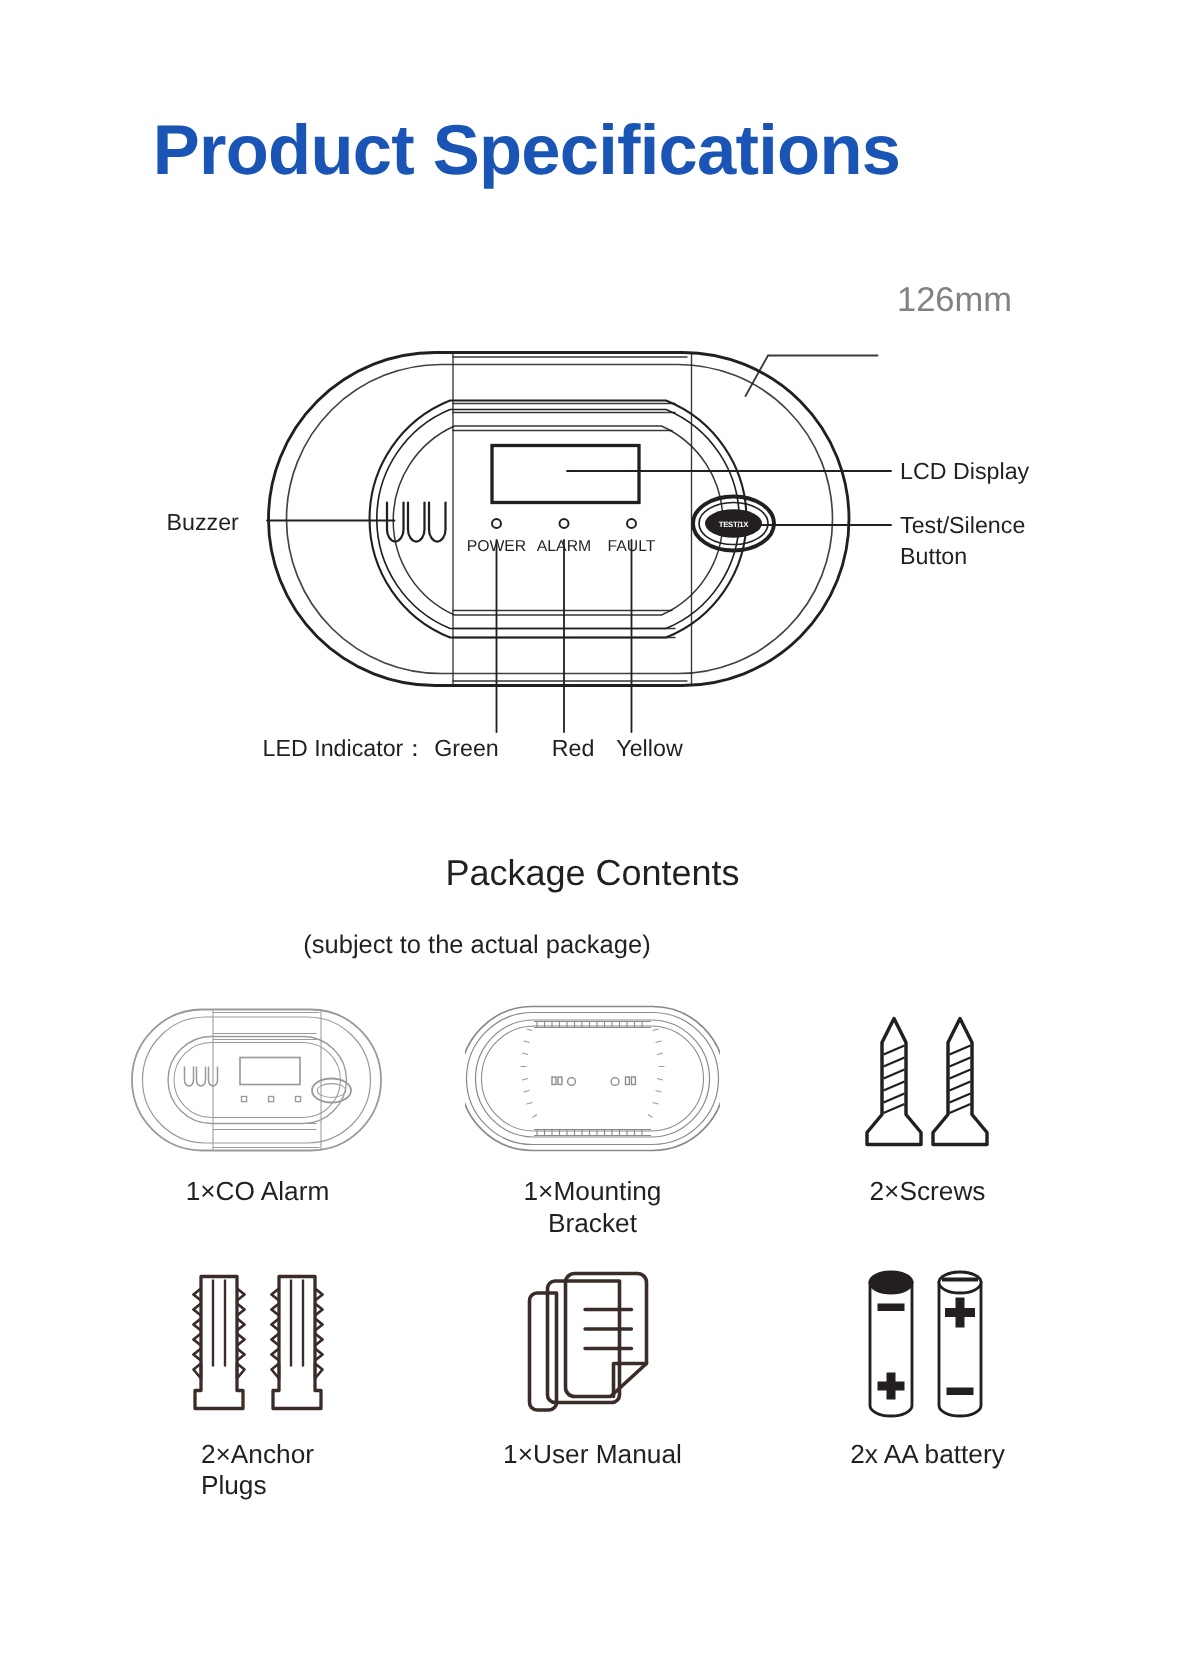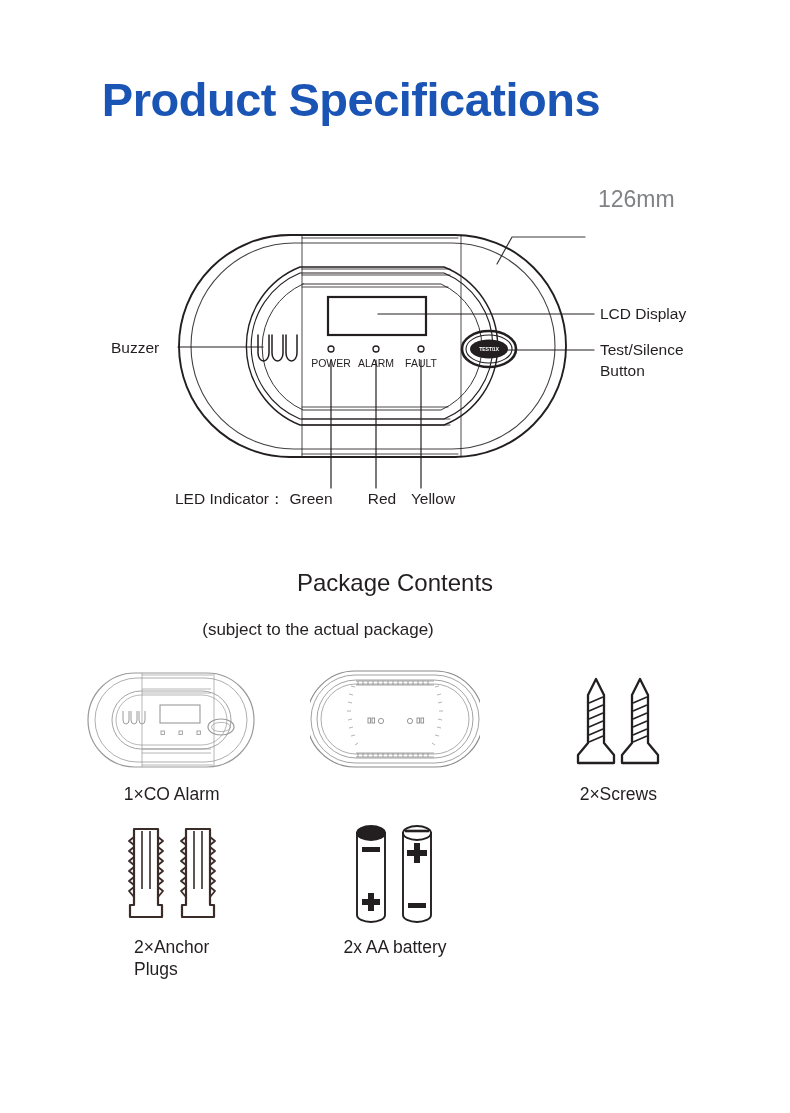--- a/index.html
+++ b/index.html
@@ -313,20 +313,21 @@
         <g fill="none" stroke="#8a8a8a" stroke-width="0.9">
           <circle cx="71" cy="56" r="2.6"></circle>
           <circle cx="100" cy="56" r="2.6"></circle>
           <rect x="58" y="53" width="2.6" height="5"></rect>
           <rect x="62" y="53" width="2.6" height="5"></rect>
           <rect x="107" y="53" width="2.6" height="5"></rect>
           <rect x="111" y="53" width="2.6" height="5"></rect>
         </g>
       </svg>
     </div>
+    <div class="pkg-label">1×Mounting<br>Bracket</div>
   </div>
 
   <div class="pkg-cell">
     <div class="pkg-art">
       <svg width="120" height="115" viewBox="0 0 120 115" xmlns="http://www.w3.org/2000/svg">
         <g fill="none" stroke="#231f20" stroke-width="2.3" stroke-linejoin="round">
 
           <path d="M38,16 L46,32 L46,80 L56,92 L56,100 L20,100 L20,92 L30,80 L30,32 Z"></path>
           <g stroke-width="1.5">
             <path d="M31,40 L45,34"></path>
@@ -389,20 +390,42 @@
             <path d="M98,62 l5,4 l-5,4"></path>
           </g>
           <path d="M69,76 L74,72 L74,82 Z" stroke-width="1.8"></path>
           <path d="M103,76 L98,72 L98,82 Z" stroke-width="1.8"></path>
         </g>
       </svg>
     </div>
     <div class="pkg-label left-align">2×Anchor<br>Plugs</div>
   </div>
 
+  <div class="pkg-cell row2">
+    <div class="pkg-art">
+      <svg width="120" height="118" viewBox="0 0 120 118" xmlns="http://www.w3.org/2000/svg">
+        <g fill="none" stroke="#3a2c28" stroke-width="2.4" stroke-linejoin="round" stroke-linecap="round">
+
+          <path d="M18,30 a5,5 0 0 1 5,-5 L36,25 L36,98 a5,5 0 0 1 -5,5 L23,103 a5,5 0 0 1 -5,-5 Z"></path>
+
+          <path d="M30,22 a5,5 0 0 1 5,-5 L78,17 L78,93 a5,5 0 0 1 -5,5 L35,98 a5,5 0 0 1 -5,-5 Z"></path>
+
+          <path d="M42,18 a6,6 0 0 1 6,-6 L90,12 a6,6 0 0 1 6,6 L96,72 L72,94 L48,94 a6,6 0 0 1 -6,-6 Z"></path>
+          <path d="M96,72 L74,72 L74,94"></path>
+
+          <g stroke-width="2.2">
+            <path d="M55,36 H86"></path>
+            <path d="M55,49 H86"></path>
+            <path d="M55,62 H86"></path>
+          </g>
+        </g>
+      </svg>
+    </div>
+    <div class="pkg-label">1×User Manual</div>
+  </div>
 
   <div class="pkg-cell row2">
     <div class="pkg-art">
       <svg width="120" height="118" viewBox="0 0 120 118" xmlns="http://www.w3.org/2000/svg">
 
         <g>
           <path d="M22,18 L22,100 a14,7 0 0 0 28,0 L50,18 Z" fill="#ffffff" stroke="#231f20" stroke-width="1.9"></path>
           <ellipse cx="36" cy="18" rx="14" ry="7" fill="#231f20" stroke="#231f20" stroke-width="1.9"></ellipse>
           <rect x="27" y="32" width="18" height="5" fill="#231f20"></rect>
           <g fill="#231f20">

